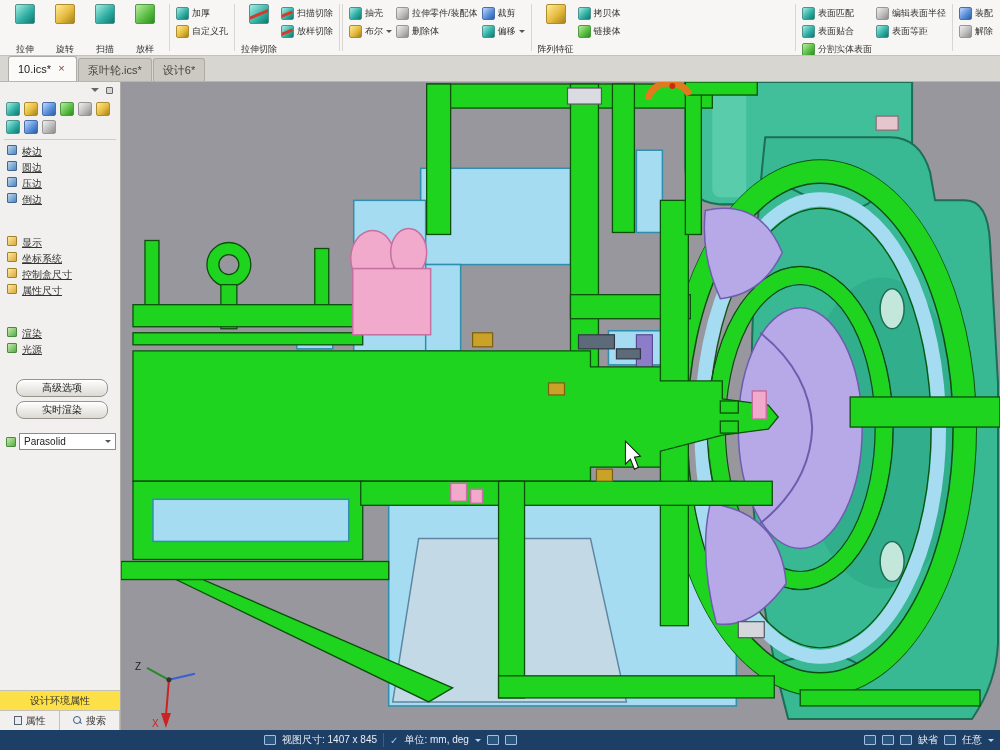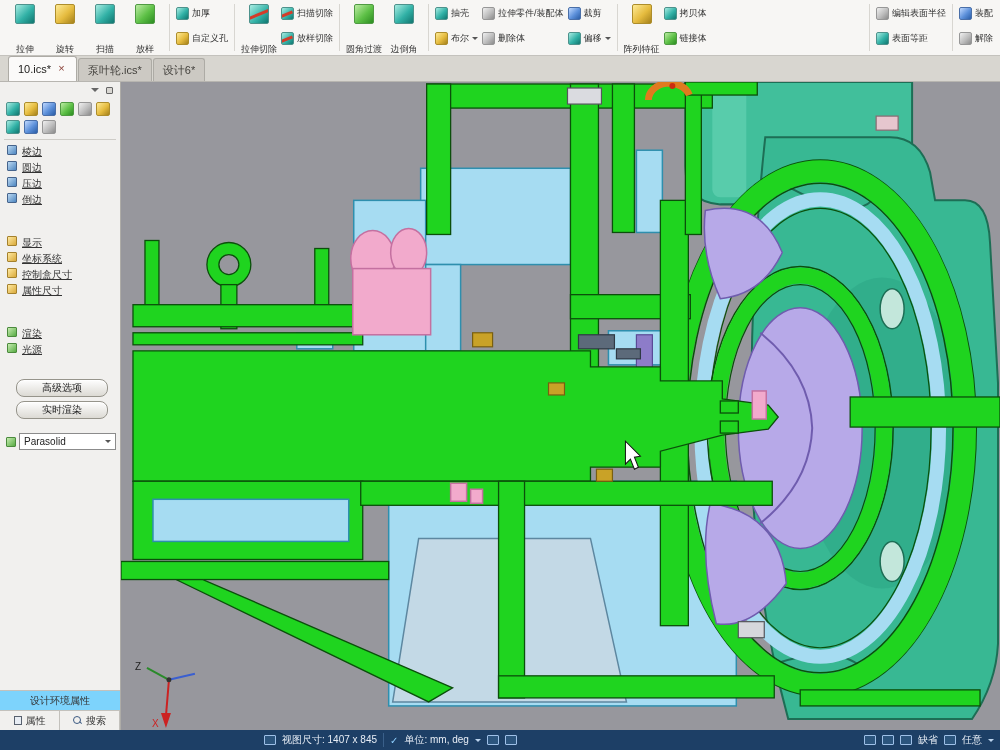--- a/index.html
+++ b/index.html
@@ -7,21 +7,21 @@
     font-family:"Liberation Sans","DejaVu Sans",sans-serif; font-size:11px; }
   .app { width:1000px; height:750px; display:flex; flex-direction:column; background:#f5f4f2; }
 
   
   .ribbon { height:56px; background:#f7f6f4; border-bottom:1px solid #c4c2bd;
     display:flex; align-items:stretch; padding:0 2px; overflow:hidden; }
   .rgroup { display:flex; align-items:flex-start; padding:1px 3px; }
   .rsep { width:1px; background:#d8d6d1; margin:4px 1px; flex:0 0 1px; }
   .bigbtn { width:40px; display:flex; flex-direction:column; align-items:center; gap:19px; padding-top:3px; cursor:default; }
   .lbl { font-size:9px; color:#333; white-space:nowrap; }
-  .smallcol { display:flex; flex-direction:column; gap:10px; padding-top:5px; }
+  .smallcol { display:flex; flex-direction:column; gap:3px; padding-top:5px; }
   .smallbtn { display:flex; align-items:center; gap:3px; height:15px; font-size:9px; color:#333; white-space:nowrap; cursor:default; padding:0 2px; }
   .cube { width:20px; height:20px; border-radius:2px; flex:0 0 auto; }
   .cube-s { width:13px; height:13px; border-radius:2px; flex:0 0 auto; }
   .c-teal   { background:linear-gradient(135deg,#a8ece2,#31b1a6 55%,#11766f); border:1px solid #4d928c; }
   .c-yellow { background:linear-gradient(135deg,#ffeb96,#e5bb3e 55%,#a5811b); border:1px solid #ad8d2b; }
   .c-green  { background:linear-gradient(135deg,#bdecа4,#5dc046 55%,#2c8d21); border:1px solid #4f9a42; }
   .c-green  { background:linear-gradient(135deg,#bdeca4,#5dc046 55%,#2c8d21); border:1px solid #4f9a42; }
   .c-blue   { background:linear-gradient(135deg,#c0d9ff,#5c90da 55%,#2a5da6); border:1px solid #4a6fa8; }
   .c-gray   { background:linear-gradient(135deg,#f0f0f0,#bdbdbd 55%,#8a8a8a); border:1px solid #979797; }
   .c-cut { position:relative; background:linear-gradient(135deg,#a8ece2,#31b1a6 60%,#11766f); border:1px solid #4d928c; overflow:hidden; }
@@ -53,21 +53,21 @@
   .ti { width:10px; height:10px; border-radius:1px; flex:0 0 auto; }
   .ti-b { background:linear-gradient(135deg,#bcd9f2,#4d86c0); border:1px solid #46648c; }
   .ti-y { background:linear-gradient(135deg,#ffe9a0,#d9a93a); border:1px solid #a5812c; }
   .ti-g { background:linear-gradient(135deg,#c6ecb0,#57ab43); border:1px solid #4b8a3c; } .gap16 { height:16px; } .gap22 { height:22px; }
   .sb-btn { margin:4px 12px 0 16px; height:18px; background:linear-gradient(#fefefe,#dcdad4);
     border:1px solid #96948b; border-radius:8px; display:flex; align-items:center; justify-content:center;
     font-size:10px; color:#222; box-shadow:inset 0 1px 0 #fff; cursor:default; }
   .sb-combo-row { display:flex; align-items:center; gap:3px; margin:14px 4px 4px 6px; }
   .combo { flex:1; height:17px; background:#fff; border:1px solid #8b8b8b; display:flex; align-items:center;
     justify-content:space-between; padding:0 4px; font-size:10px; color:#222; }
-  .sb-env { margin-top:auto; height:20px; border-top:1px solid #c3c1bc; background:#7dd3fc;
+  .sb-env { margin-top:auto; height:20px; border-top:1px solid #c3c1bc; background:#fde047;
     display:flex; align-items:center; justify-content:center; font-size:10px; cursor:default; }
   .sb-tabs { height:20px; display:flex; border-top:1px solid #c3c1bc; background:#e2e0db; }
   .sb-tab { flex:1; display:flex; align-items:center; justify-content:center; gap:4px; font-size:10px;
     border-right:1px solid #c3c1bc; background:#f1f0ee; cursor:default; }
   .doc-ico { width:8px; height:9px; border:1px solid #57606e; background:#e8edf4; }
   .mag { position:relative; width:9px; height:9px; }
   .mag::before { content:""; position:absolute; left:0; top:0; width:6px; height:6px; border:1.4px solid #3c5a82; border-radius:50%; }
   .mag::after { content:""; position:absolute; left:6px; top:6px; width:3px; height:1.4px; background:#3c5a82; transform:rotate(45deg); }
 
   
@@ -132,30 +132,20 @@
           <span class="cube-s c-cut"></span>
           <span>扫描切除</span>
         </div>
         <div class="smallbtn">
           <span class="cube-s c-cut"></span>
           <span>放样切除</span>
         </div>
       </div>
     </div>
     <div class="rsep"></div>
-    <div class="rgroup">
-      <div class="bigbtn">
-        <span class="cube c-green"></span>
-        <span class="lbl">圆角过渡</span>
-      </div>
-      <div class="bigbtn">
-        <span class="cube c-teal"></span>
-        <span class="lbl">边倒角</span>
-      </div>
-    </div>
     <div class="rsep"></div>
     <div class="rgroup">
       <div class="smallcol">
         <div class="smallbtn">
           <span class="cube-s c-teal"></span>
           <span>抽壳</span>
         </div>
         <div class="smallbtn">
           <span class="cube-s c-yellow"></span>
           <span>布尔</span>
@@ -196,20 +186,34 @@
           <span>拷贝体</span>
         </div>
         <div class="smallbtn">
           <span class="cube-s c-green"></span>
           <span>链接体</span>
         </div>
       </div>
     </div>
     <div class="rsep rright"></div>
     <div class="rgroup">
+      <div class="smallcol">
+        <div class="smallbtn">
+          <span class="cube-s c-teal"></span>
+          <span>表面匹配</span>
+        </div>
+        <div class="smallbtn">
+          <span class="cube-s c-teal"></span>
+          <span>表面贴合</span>
+        </div>
+        <div class="smallbtn">
+          <span class="cube-s c-green"></span>
+          <span>分割实体表面</span>
+        </div>
+      </div>
       <div class="smallcol">
         <div class="smallbtn">
           <span class="cube-s c-gray"></span>
           <span>编辑表面半径</span>
         </div>
         <div class="smallbtn">
           <span class="cube-s c-teal"></span>
           <span>表面等距</span>
         </div>
       </div>

